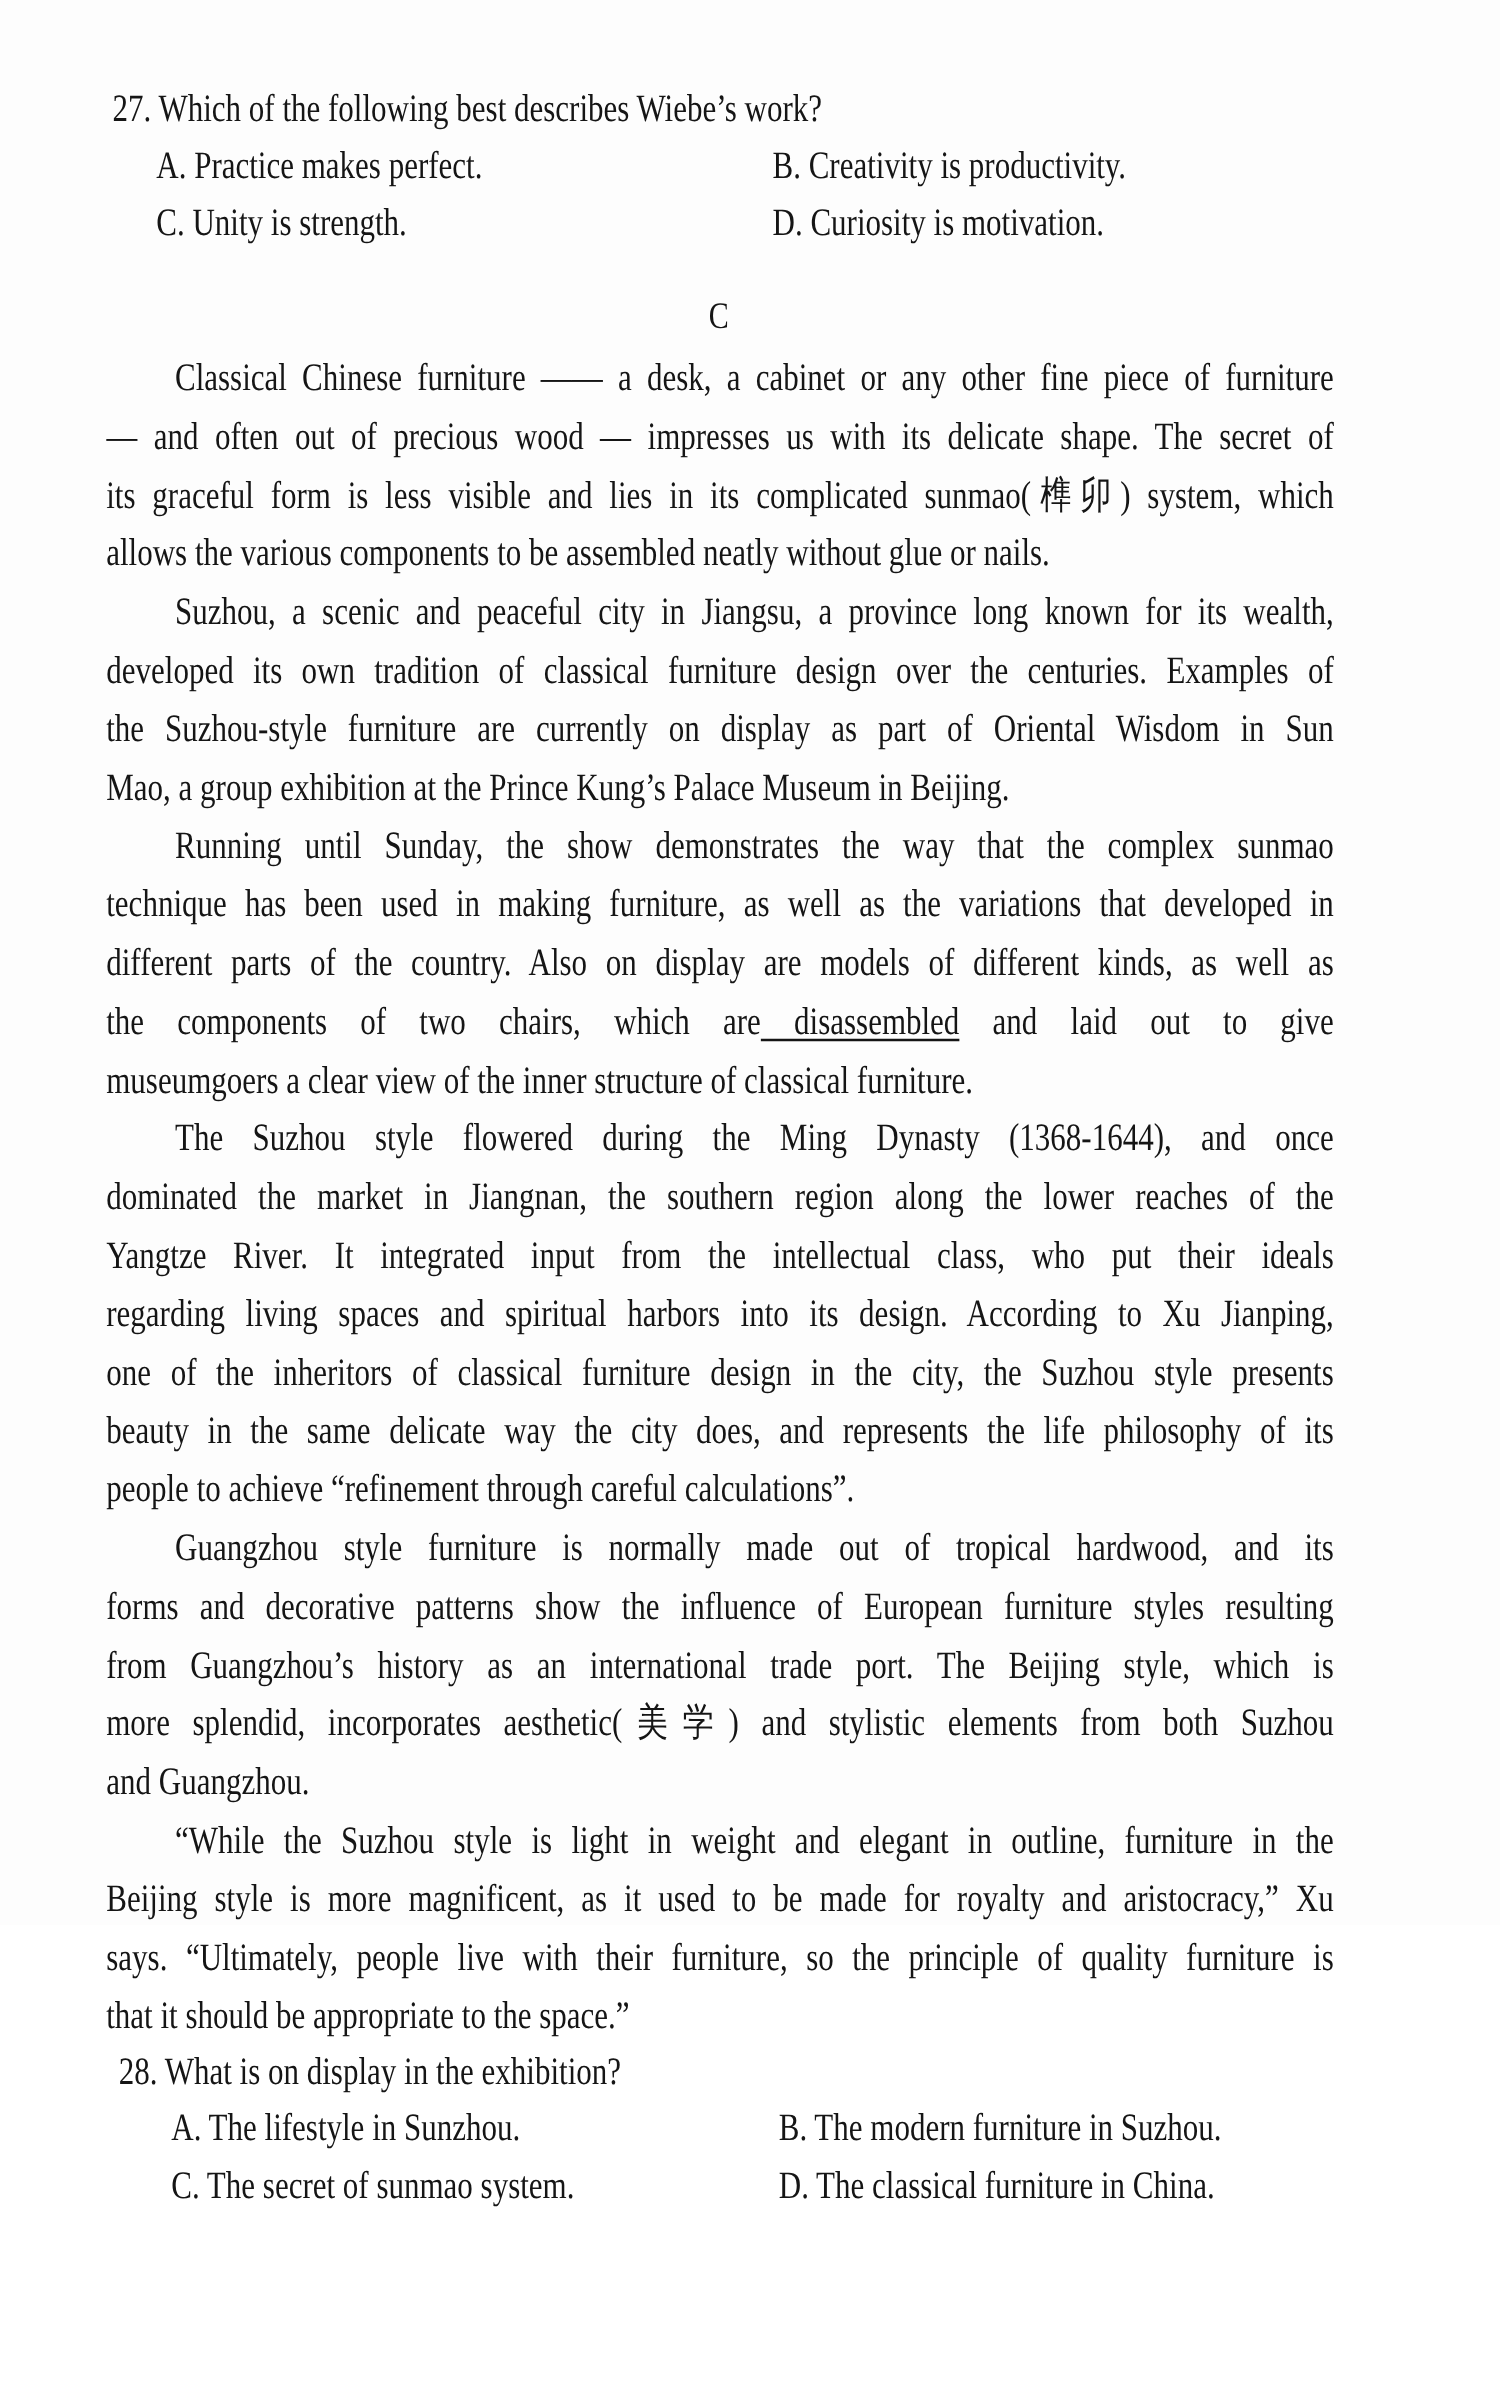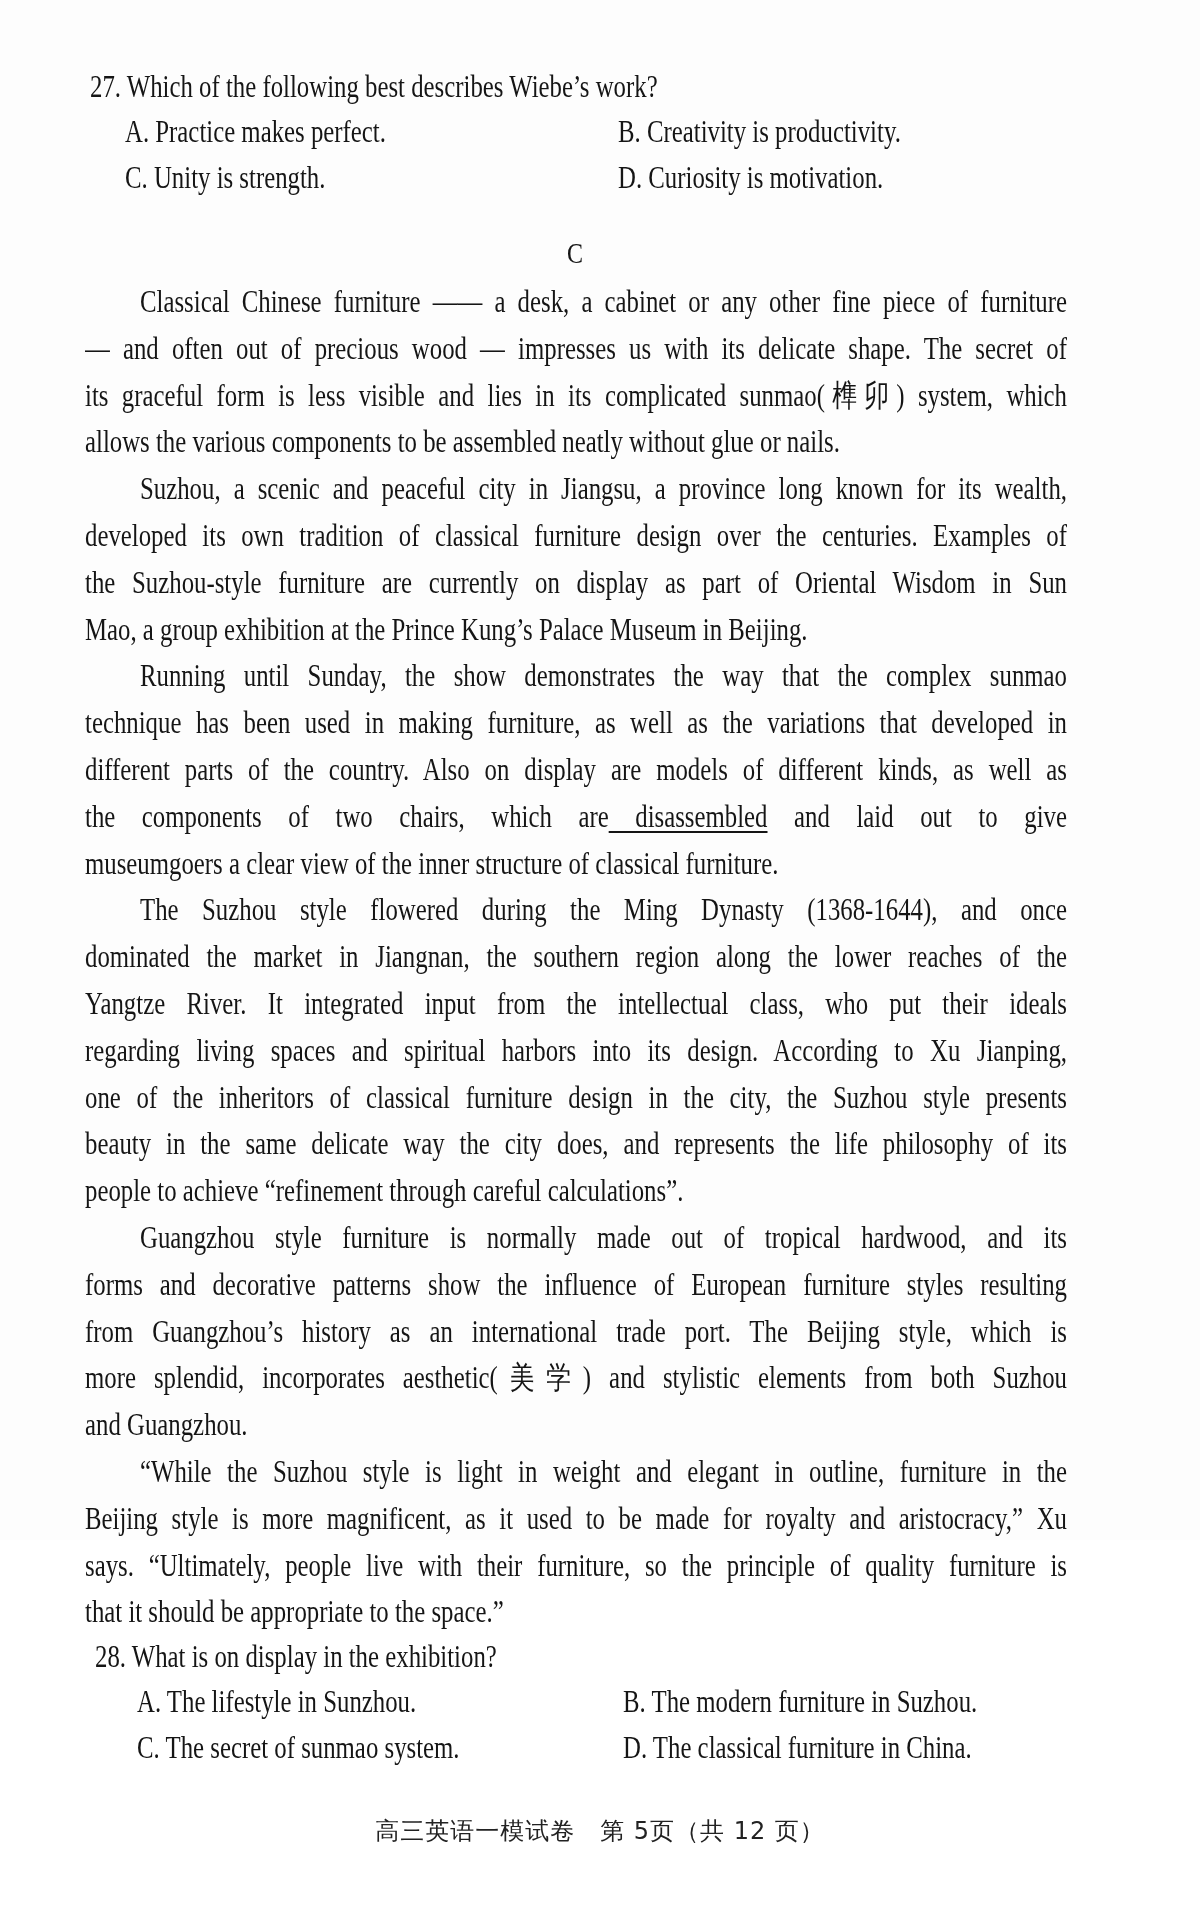--- a/index.html
+++ b/index.html
@@ -85,14 +85,13 @@
         <div class="ln" style="left: 85px; top: 1594.4px; width: 1227.5px;">that it should be appropriate to the space.”</div>
       </div>
     </div>
 
   <div class="ln" style="left:95px; top:1639px;">28. What is on display in the exhibition?</div>
   <div class="ln" style="left:137px; top:1684px;">A. The lifestyle in Sunzhou.</div>
   <div class="ln" style="left:623px; top:1684px;">B. The modern furniture in Suzhou.</div>
   <div class="ln" style="left:137px; top:1730px;">C. The secret of sunmao system.</div>
   <div class="ln" style="left:623px; top:1730px;">D. The classical furniture in China.</div>
 
-  <div class="footer">高三英语一模试卷　第 5页（共 12 页）</div>
 </div>
 
 </body></html>

